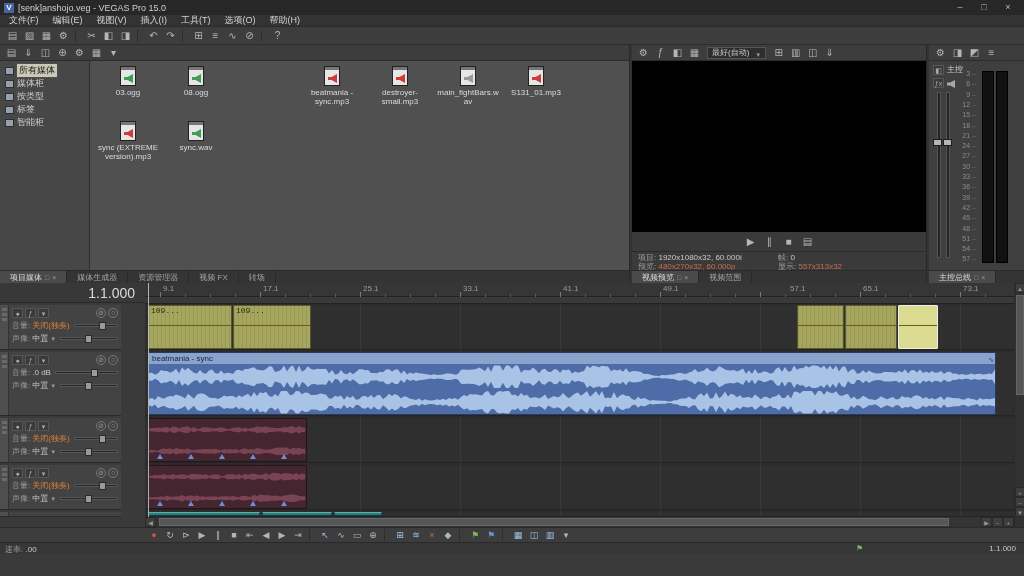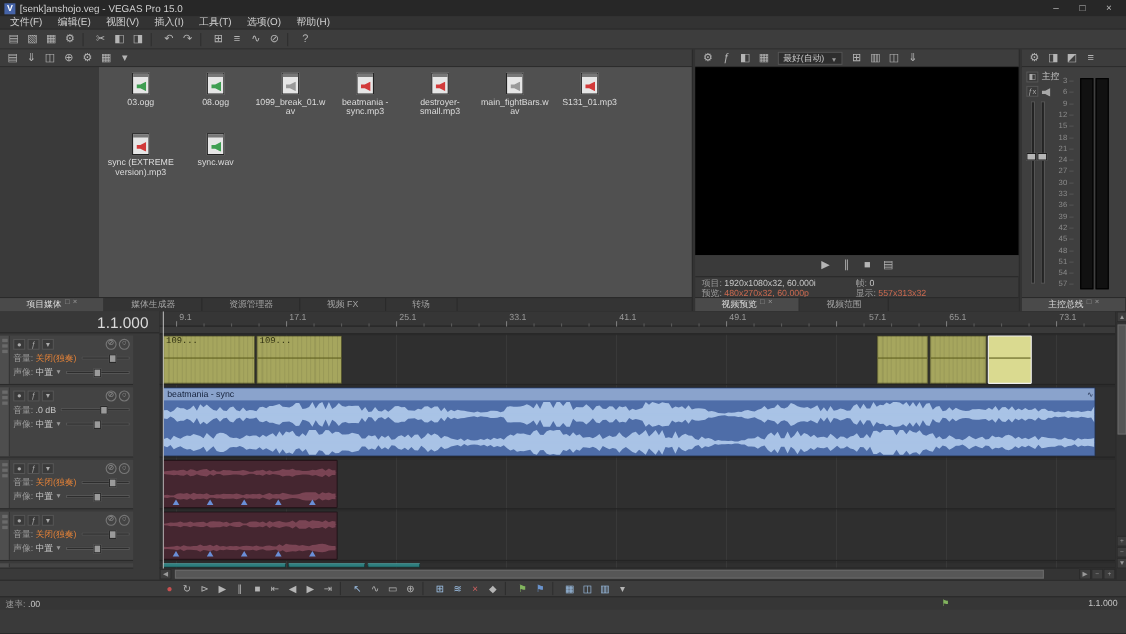--- a/index.html
+++ b/index.html
@@ -31,21 +31,21 @@
 .fileitem{position:absolute;width:64px;text-align:center}
 .fileicon{width:16px;height:20px;background:#e6e6e6;border:1px solid #222;margin:0 auto;position:relative}
 .ficbar{position:absolute;left:0;top:0;right:0;height:3px;background:#777}
 .speaker{position:absolute;left:3px;top:7px;width:9px;height:9px;clip-path:polygon(0 32%,40% 32%,100% 0,100% 100%,40% 68%,0 68%)}
 .filelabel{font-size:8px;line-height:9px;color:#dcdcdc;margin-top:2px;word-wrap:break-word}
 
 .tabsrow{position:absolute;top:270px;height:13px;background:#343434;display:flex;align-items:stretch;border-top:1px solid #2a2a2a}
 #media-tabs{left:0;width:629px}
 #pv-tabs{left:632px;width:294px}
 #ms-tabs{left:929px;width:95px}
-.tab{display:flex;padding:0 24px;font-size:8px;color:#a5a5a5;border-right:1px solid #2a2a2a;gap:3px;white-space:nowrap}
+.tab{display:flex;align-items:center;padding:0 10px;font-size:8px;color:#a5a5a5;border-right:1px solid #2a2a2a;gap:3px;white-space:nowrap}
 .tab.active{background:#4a4a4a;color:#ddd}
 .tabbtn{font-size:7px;color:#999}
 
 #video-area{position:absolute;left:632px;top:61px;width:294px;height:171px;background:#000}
 #pv-transport{position:absolute;left:632px;top:232px;width:294px;height:20px;background:#3a3a3a;border-bottom:1px solid #2b2b2b;display:flex;align-items:center;justify-content:center}
 .dropdown{display:flex;align-items:flex-end;height:12px;background:#2e2e2e;border:1px solid #555;font-size:8px;color:#ccc;padding:0 4px;margin:0 4px;white-space:nowrap}
 .ddarrow{font-size:6px;color:#999;margin-left:6px}
 .pvinfo{position:absolute;font-size:8px;white-space:nowrap}
 .pvlabel{color:#9a9a9a}
 .pvval{color:#c8c8c8}
@@ -168,41 +168,56 @@
 
   <div class="panel-toolbar" id="media-toolbar">
       <span class="ticon">▤</span>
       <span class="ticon">⇓</span>
       <span class="ticon">◫</span>
       <span class="ticon">⊕</span>
       <span class="ticon">⚙</span>
       <span class="ticon">▦</span>
       <span class="ticon">▾</span>
     </div>
+  <div id="media-tree">
+      <div class="treeitem sel">
+        <span class="treeicon"></span>
+        <span class="treelabel">所有媒体</span>
+      </div>
+      <div class="treeitem">
+        <span class="treeicon"></span>
+        <span class="treelabel">媒体柜</span>
+      </div>
+      <div class="treeitem">
+        <span class="treeicon"></span>
+        <span class="treelabel">按类型</span>
+      </div>
+      <div class="treeitem">
+        <span class="treeicon"></span>
+        <span class="treelabel">标签</span>
+      </div>
+      <div class="treeitem">
+        <span class="treeicon"></span>
+        <span class="treelabel">智能柜</span>
+      </div>
+    </div>
   <div id="media-grid">
       <div class="fileitem" style="left: 6px; top: 5px;">
         <div class="fileicon">
           <div class="ficbar"></div>
           <div class="speaker" style="background: rgb(63, 158, 82);"></div>
         </div>
         <div class="filelabel">03.ogg</div>
       </div>
       <div class="fileitem" style="left: 74px; top: 5px;">
         <div class="fileicon">
           <div class="ficbar"></div>
           <div class="speaker" style="background: rgb(63, 158, 82);"></div>
         </div>
         <div class="filelabel">08.ogg</div>
-      </div>
-      <div class="fileitem" style="left: 142px; top: 5px;">
-        <div class="fileicon">
-          <div class="ficbar"></div>
-          <div class="speaker" style="background: rgb(154, 154, 154);"></div>
-        </div>
-        <div class="filelabel">1099_break_01.wav</div>
       </div>
       <div class="fileitem" style="left: 210px; top: 5px;">
         <div class="fileicon">
           <div class="ficbar"></div>
           <div class="speaker" style="background: rgb(210, 58, 58);"></div>
         </div>
         <div class="filelabel">beatmania - sync.mp3</div>
       </div>
       <div class="fileitem" style="left: 278px; top: 5px;">
         <div class="fileicon">

